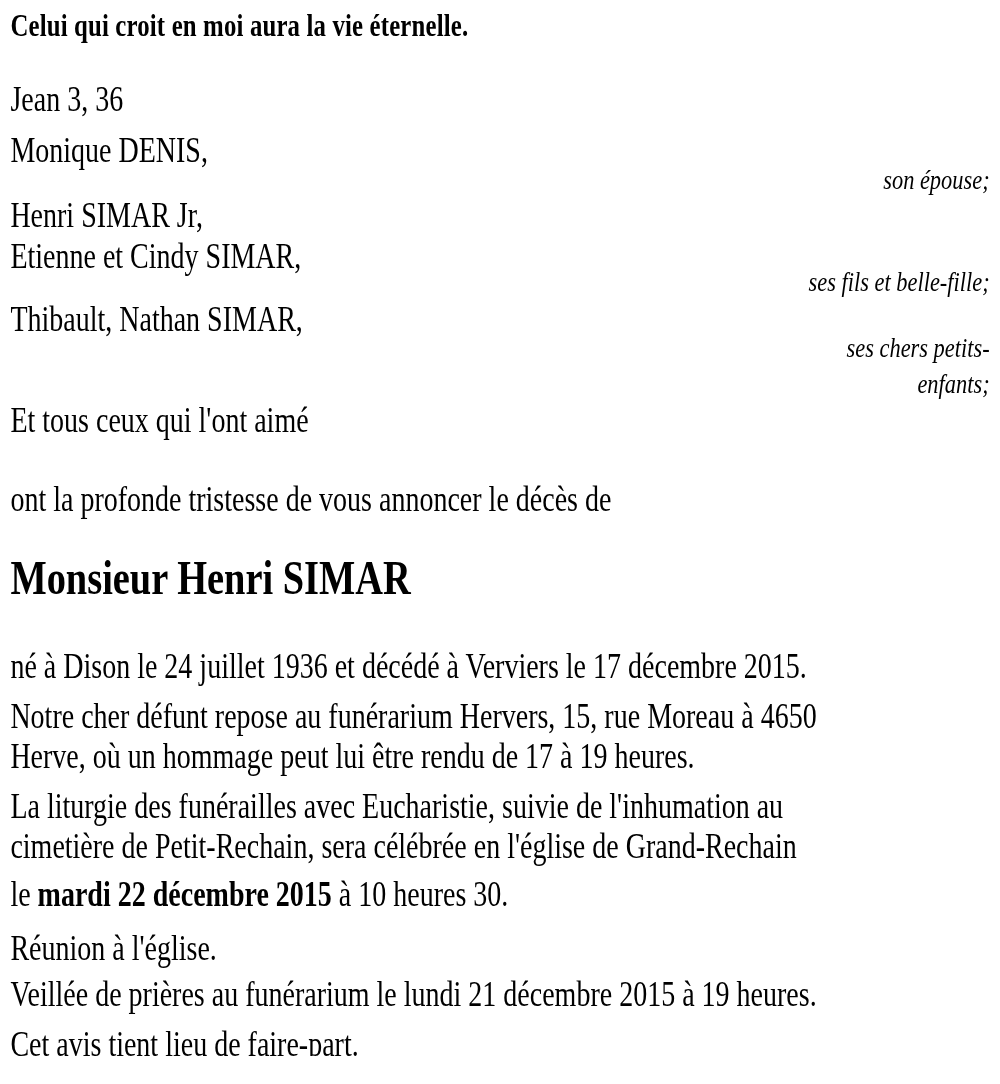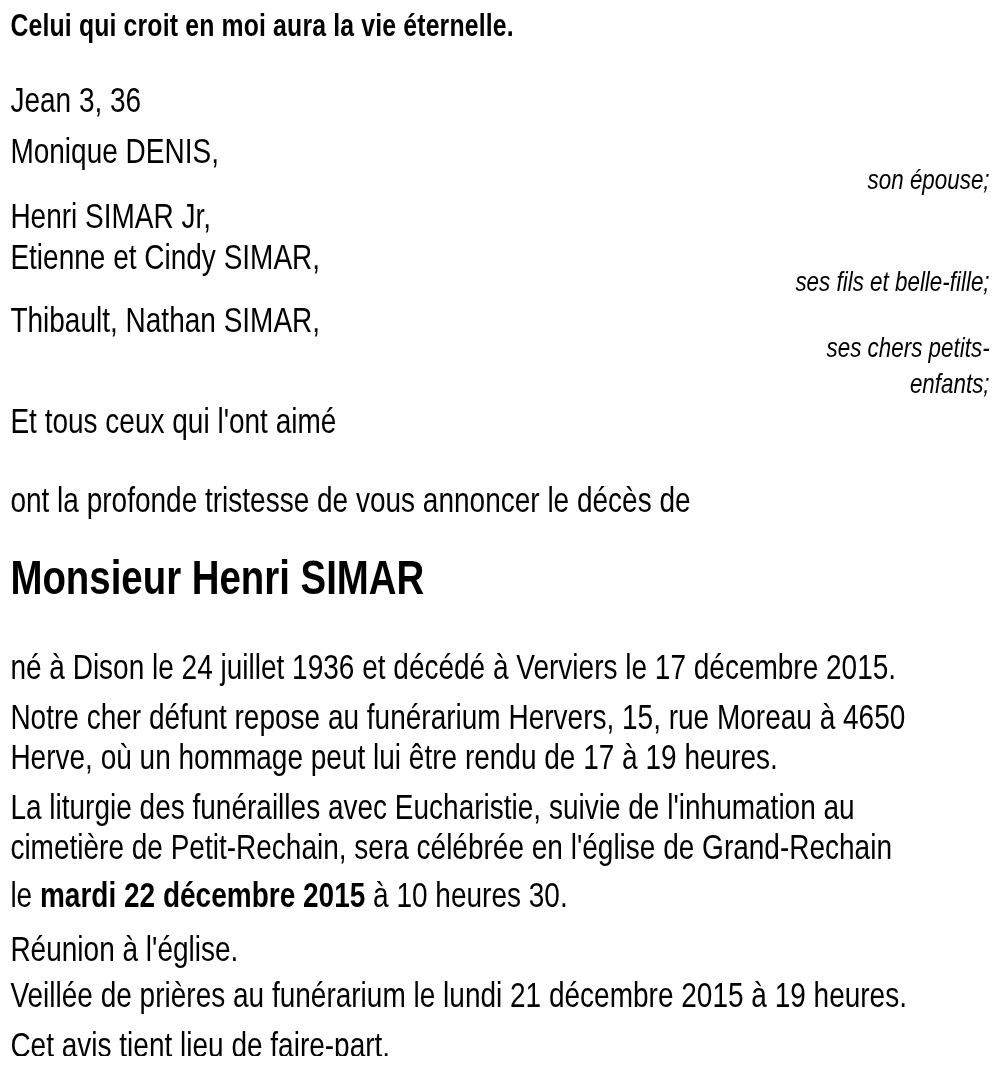--- a/index.html
+++ b/index.html
@@ -6,21 +6,21 @@
     margin: 0;
     padding: 0;
     background: #ffffff;
   }
   .sheet {
     position: relative;
     width: 1000px;
     height: 1056px;
     background: #ffffff;
     overflow: hidden;
-    font-family: Liberation Sans, sans-serif;
+    font-family: Liberation Serif, serif;
     color: #000000;
   }
   
   .scale {
     position: absolute;
     top: 0; left: 0;
     width: 1250px;
     height: 1084px;
     transform: scaleX(0.8);
     transform-origin: 0 0;

